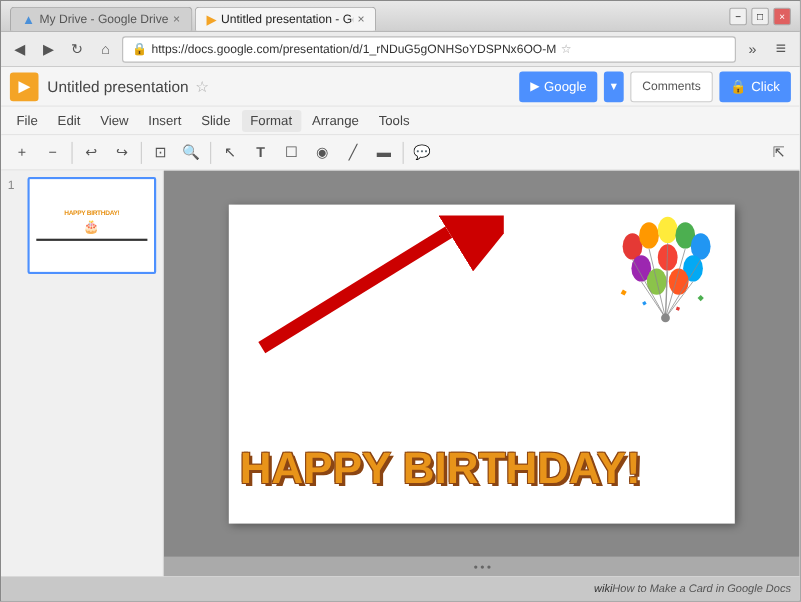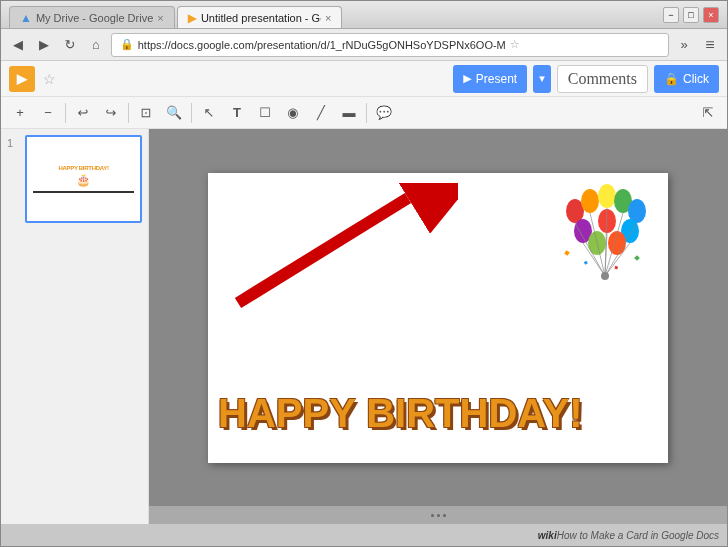--- a/index.html
+++ b/index.html
@@ -71,21 +71,21 @@
       height: 28px; background: #4d90fe; border: none; border-radius: 3px;
       color: white; font-size: 12px; padding: 0 10px; cursor: pointer;
       display: flex; align-items: center; gap: 4px;
     }
     .present-dropdown {
       height: 28px; background: #4d90fe; border: none; border-radius: 3px;
       color: white; font-size: 11px; padding: 0 6px; cursor: pointer;
     }
     .comments-btn {
       height: 28px; background: white; border: 1px solid #ccc; border-radius: 3px;
-      color: #555; font-size: 16px; padding: 0 10px; cursor: pointer; font-family: Liberation Serif, serif;
+      color: #555; font-size: 11px; padding: 0 10px; cursor: pointer;
     }
     .share-btn {
       height: 28px; background: #4d90fe; border: none; border-radius: 3px;
       color: white; font-size: 12px; padding: 0 10px; cursor: pointer;
       display: flex; align-items: center; gap: 4px;
     }
 
     
     .menu-bar {
       height: 26px; background: #f5f5f5; display: flex; align-items: center;
@@ -162,21 +162,21 @@
       height: 18px; background: #aaa; gap: 3px; padding: 0 8px;
     }
     .dot { width: 3px; height: 3px; background: #666; border-radius: 50%; }
 
     
     .wikihow-bar {
       height: 22px; background: #c8c8c8; display: flex; align-items: center;
       justify-content: flex-end; padding: 0 8px;
     }
     .wikihow-text { font-size: 10px; color: #555; font-style: italic; }
-    .wikihow-bold { font-weight: bold; color: #333; }
+    .wikihow-bold { font-weight: normal; color: #333; }
   </style>
 </head>
 <body>
 
 <div class="window">
 
   <div class="title-bar">
     <div class="title-bar-tabs">
       <div class="tab inactive">
         <span style="color:#4a90d9; font-size:12px;">▲</span>
@@ -210,40 +210,51 @@
     <button class="nav-btn" style="font-size:16px;">≡</button>
   </div>
 
   <div class="app-container">
 
     <div class="app-header">
       <div class="app-logo">
         <span style="font-size:13px;">▶</span>
       </div>
       <div class="app-title">
+        <span class="app-title-text">Untitled presentation</span>
         <span class="star-btn">☆</span>
       </div>
       <div class="header-actions">
         <button class="present-btn">
           <span style="font-size:11px;">▶</span>
-          <span>Present</span>
+          <span>Google</span>
         </button>
         <button class="present-dropdown">
           <span>▾</span>
         </button>
         <button class="comments-btn">
           <span>Comments</span>
         </button>
         <button class="share-btn">
           <span>🔒</span>
           <span>Click</span>
         </button>
       </div>
     </div>
 
+    <div class="menu-bar">
+      <div class="menu-item">File</div>
+      <div class="menu-item">Edit</div>
+      <div class="menu-item">View</div>
+      <div class="menu-item">Insert</div>
+      <div class="menu-item">Slide</div>
+      <div class="menu-item highlighted">Format</div>
+      <div class="menu-item">Arrange</div>
+      <div class="menu-item">Tools</div>
+    </div>
 
     <div class="toolbar">
       <button class="tool-btn">+</button>
       <button class="tool-btn">−</button>
       <div class="tool-divider"></div>
       <button class="tool-btn">↩</button>
       <button class="tool-btn">↪</button>
       <div class="tool-divider"></div>
       <button class="tool-btn">⊡</button>
       <button class="tool-btn">🔍</button>

